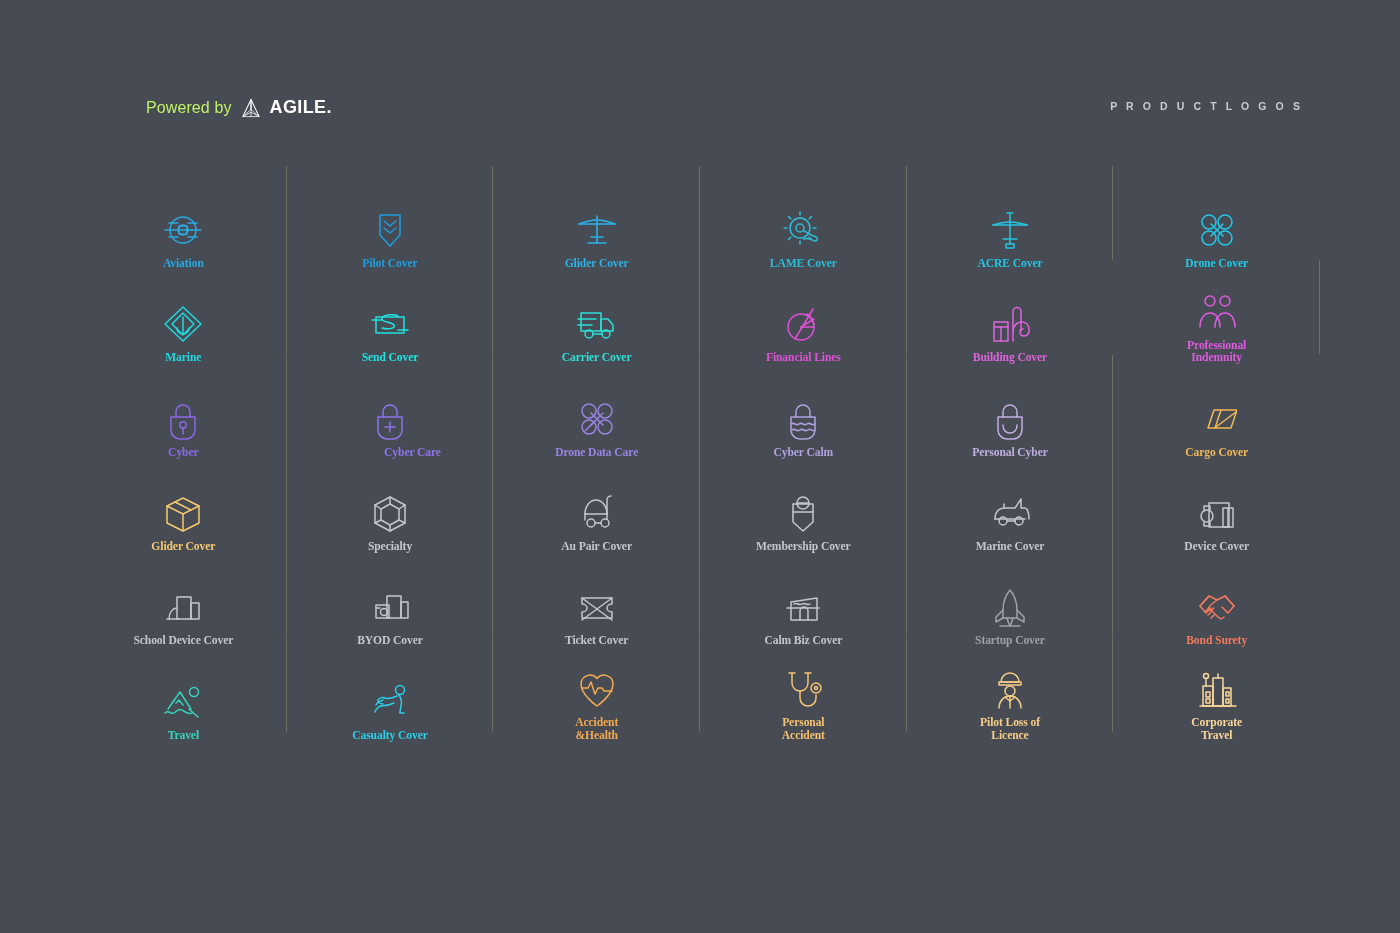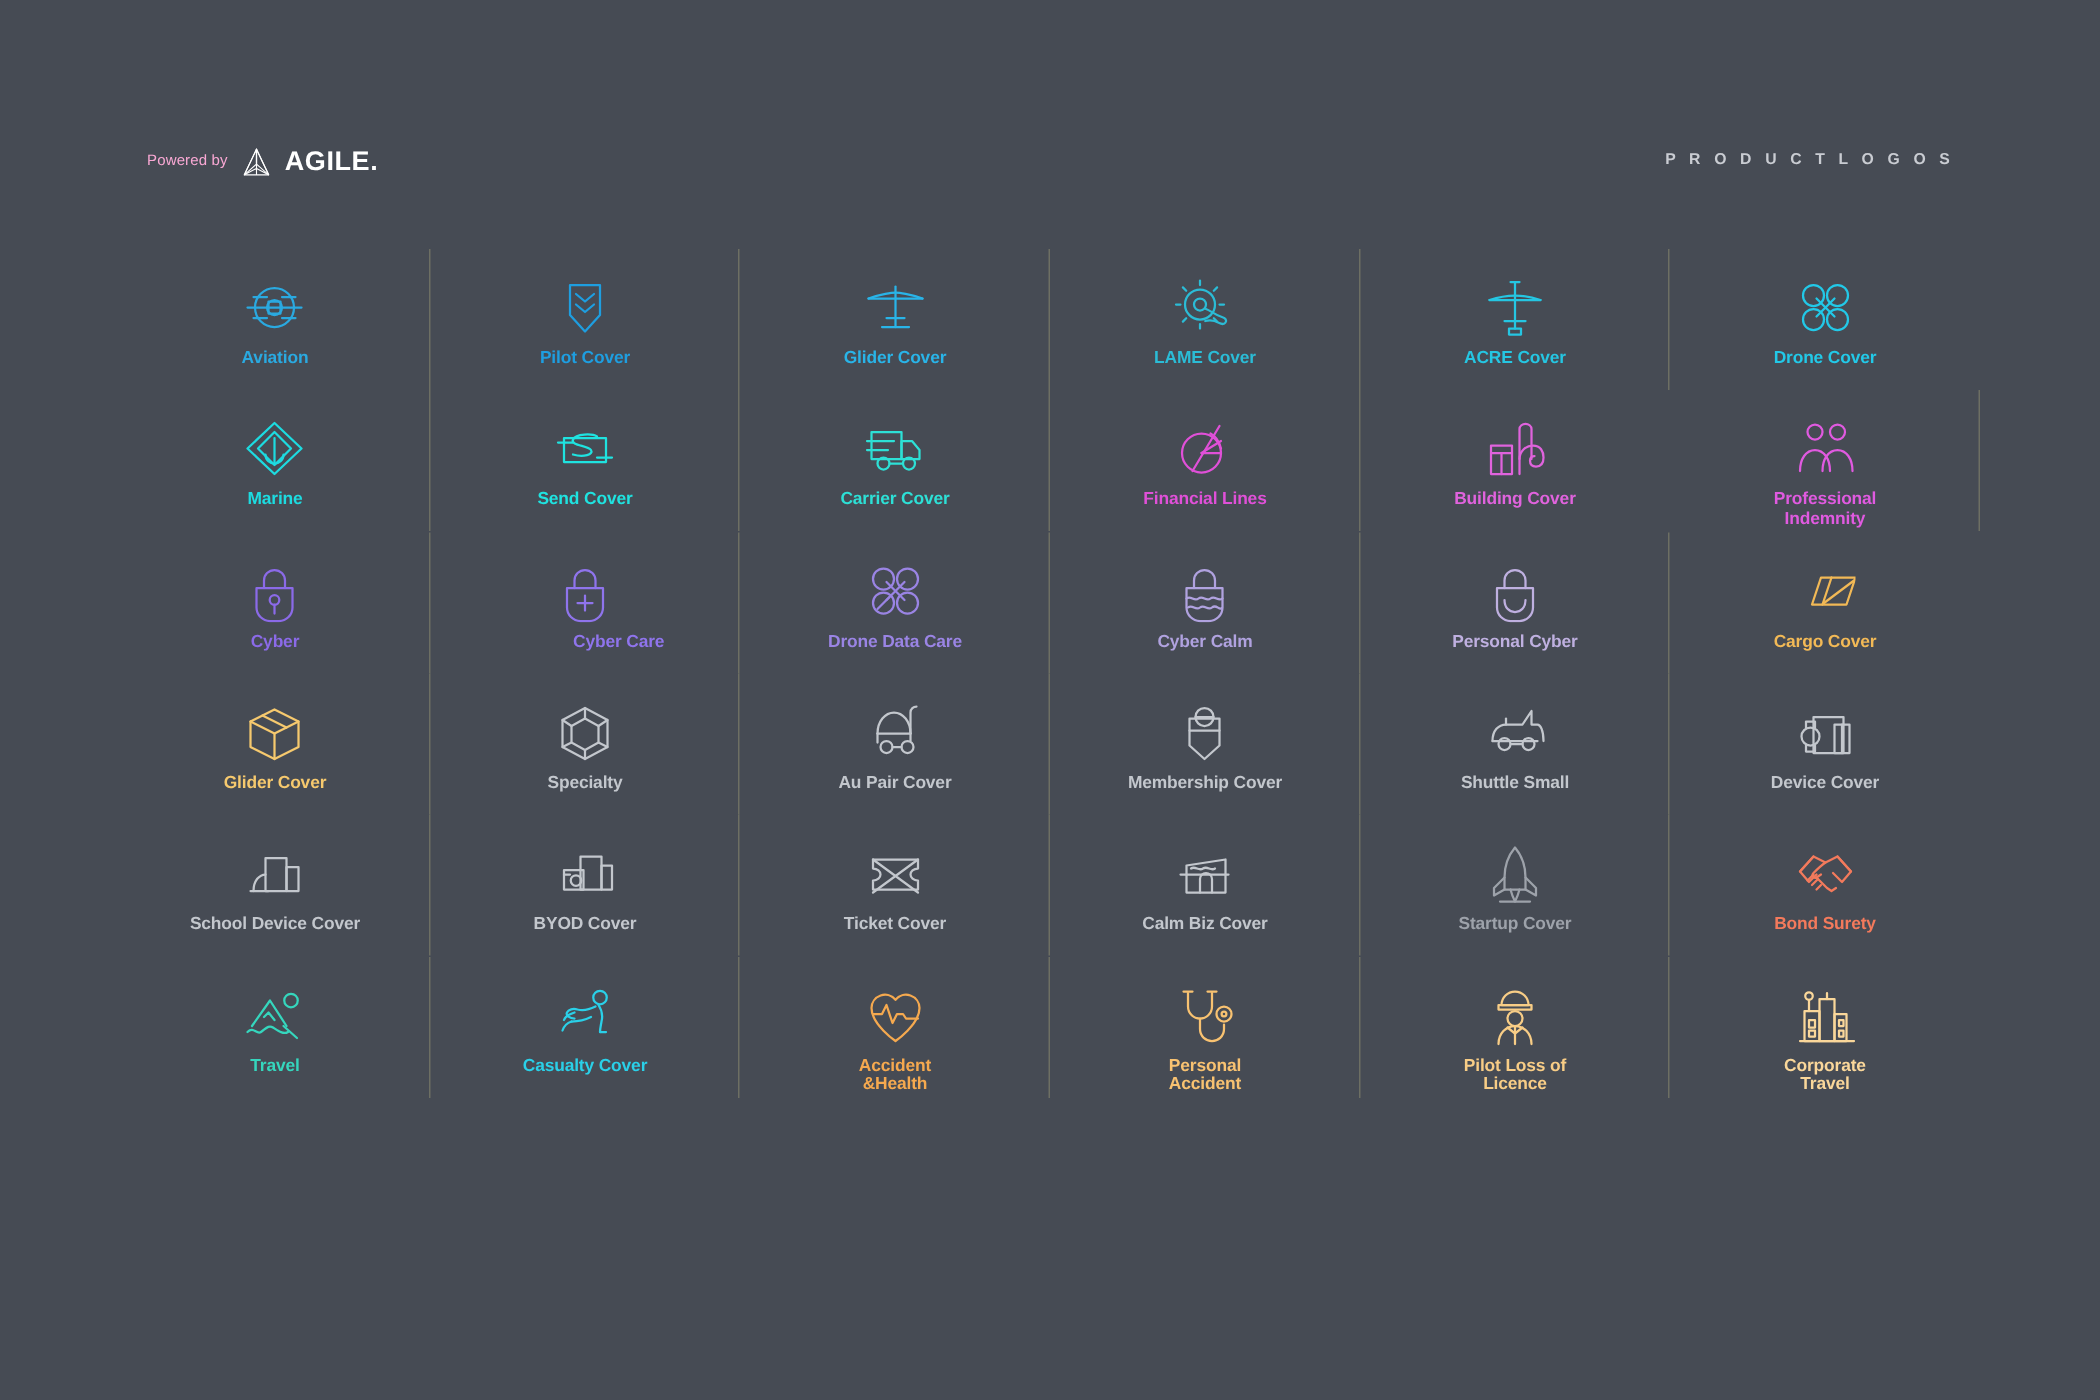--- a/index.html
+++ b/index.html
@@ -14,21 +14,21 @@
 
   
   .header{
     position:absolute; left:0; top:0; width:1400px; height:150px;
   }
   .powered{
     position:absolute; left:98px; top:97px;
     display:flex; align-items:center; gap:8px;
   }
   .powered-text{
-    color:#f9a8d4; font-size:10px; letter-spacing:.1px;
+    color:#bef264; font-size:16px; letter-spacing:.1px;margin-left:48px;
   }
   .agile-mark-sm{ width:22px; height:20px; display:block; }
   .agile-word-sm{
     color:#ffffff; font-size:18px; font-weight:600; letter-spacing:.4px;
   }
   .product-logos{
     position:absolute; right:97px; top:100px;
     color:#c9ccd2; font-size:10.5px; font-weight:700;
     letter-spacing:3.1px;
   }
@@ -37,22 +37,23 @@
   .grid{
     position:absolute; left:80px; top:176px;
     width:1240px; height:566px;
     display:grid;
     grid-template-columns:repeat(6, 1fr);
     grid-template-rows:repeat(6, 1fr);
   }
   .cell{
     position:relative;
     display:flex; flex-direction:column;
-    align-items:center; justify-content:flex-start;
+    align-items:center; justify-content:flex-end;
     padding-top:8px;
+    font-family:Liberation Serif, serif;
   }
   
   .cell.div-right::after{
     content:"";
     position:absolute; right:0; top:-10px;
     width:1px; height:94px;
     background:#6d6f63;
   }
   .icon-wrap{
     height:42px; display:flex; align-items:flex-end; justify-content:center;
@@ -344,21 +345,21 @@
         <div class="icon-wrap">
           <svg width="40" height="40" viewBox="0 0 40 40" fill="none" stroke="#c3c7cd" stroke-width="1.5" stroke-linecap="round" stroke-linejoin="round">
             <path d="M5 25h30"></path>
             <path d="M5 25c0-7 4-11 9-11h11l6-9v9h4c2 0 4 4 4 11"></path>
             <circle cx="13" cy="27" r="4"></circle>
             <circle cx="29" cy="27" r="4"></circle>
             <path d="M17 27h8"></path>
             <path d="M14 14v-4"></path>
           </svg>
         </div>
-        <div class="label" style="color: rgb(195, 199, 205);">Shuttle Small</div>
+        <div class="label" style="color: rgb(195, 199, 205);">Marine Cover</div>
       </div>
       <div class="cell">
         <div class="icon-wrap">
           <svg width="40" height="40" viewBox="0 0 40 40" fill="none" stroke="#c3c7cd" stroke-width="1.5" stroke-linecap="round" stroke-linejoin="round">
             <path d="M12 9h20v24H12z"></path>
             <path d="M26 14h10v19H26z"></path>
             <path d="M31 14v19"></path>
             <circle cx="10" cy="22" r="6"></circle>
             <path d="M7 16V12h6v4M7 28v4h6v-4"></path>
           </svg>

